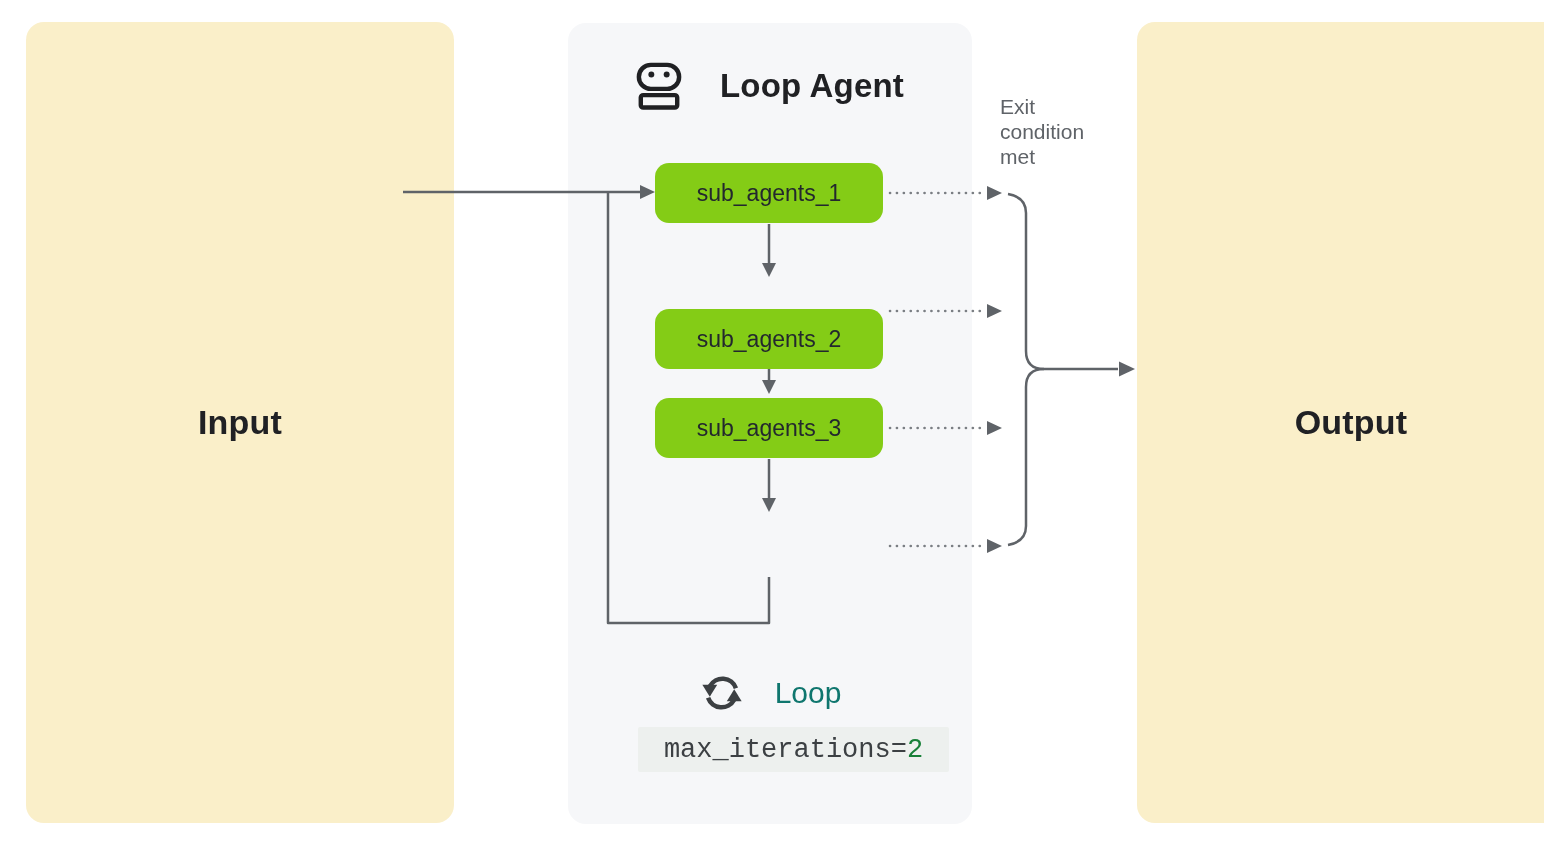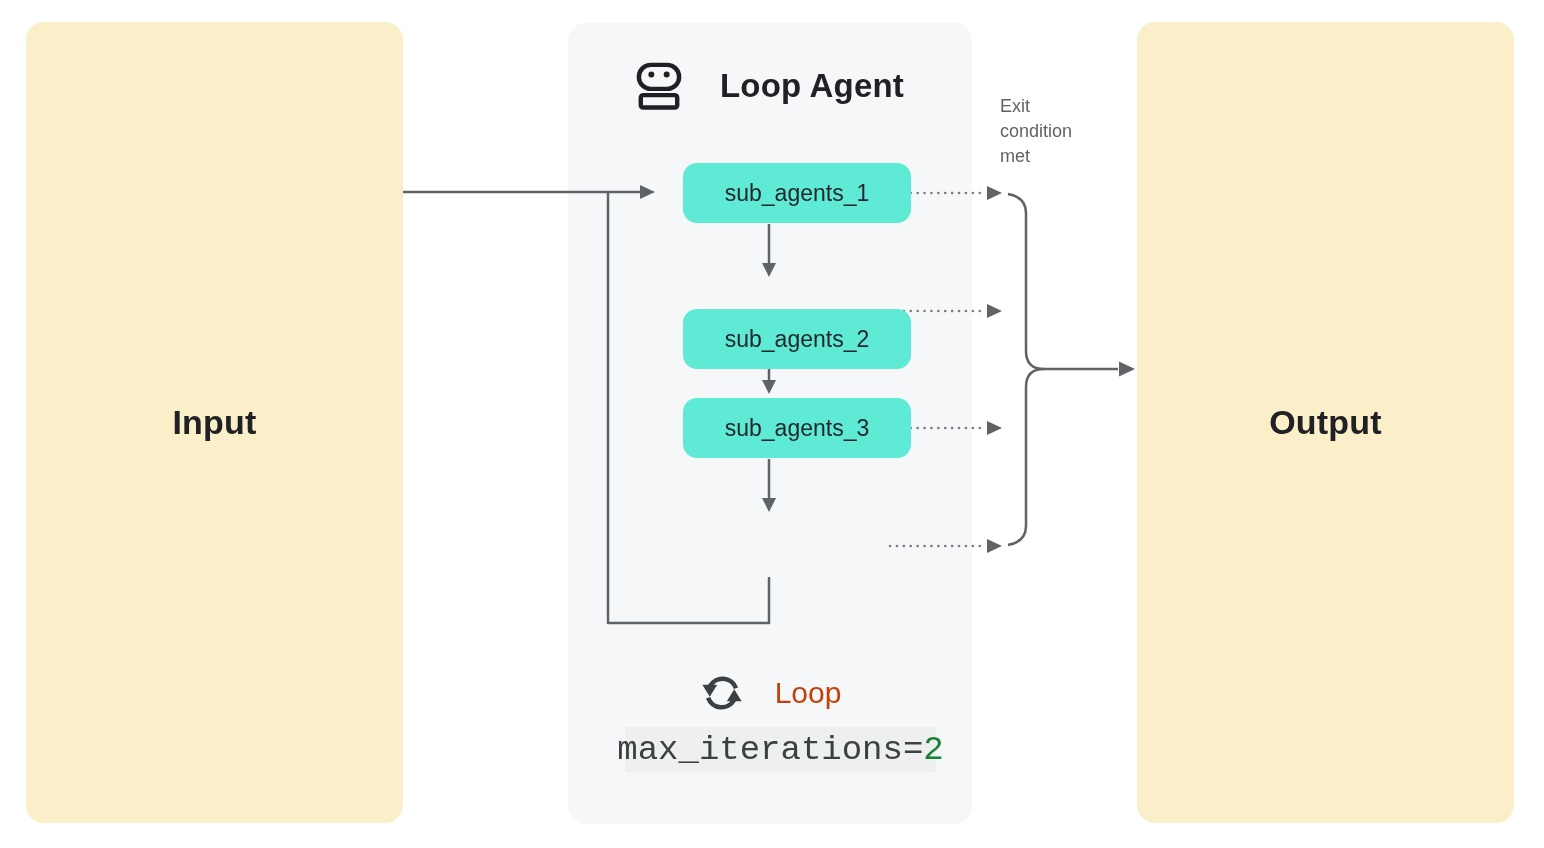--- a/index.html
+++ b/index.html
@@ -2,21 +2,21 @@
 <html><head>
 <meta charset="utf-8">
 <style>
   html,body{margin:0;padding:0;background:#ffffff;}
   .canvas{
     position:relative;width:1544px;height:848px;overflow:hidden;
     background:#ffffff;font-family:"Liberation Sans",sans-serif;
   }
   
   .io-box{
-    position:absolute;top:22px;width:377px;height:801px;
+    position:absolute;top:22px;width:428px;height:801px;
     background:#FAEFC9;border-radius:18px;
     display:flex;align-items:center;justify-content:center;
   }
   .io-box.input{left:26px;}
   .io-box.output{left:1137px;}
   .io-label{
     font-size:34px;font-weight:700;color:#202124;letter-spacing:.2px;
   }
   
   .panel{
@@ -25,45 +25,45 @@
   }
   .panel-header{
     position:absolute;left:568px;top:62px;width:404px;
     display:flex;align-items:center;justify-content:center;gap:38px;
   }
   .panel-title{
     font-size:33px;font-weight:700;color:#202124;letter-spacing:.2px;
   }
   
   .sub-box{
-    position:absolute;left:683px;width:228px;height:60px;
-    background:#5eead4;border-radius:14px;
+    position:absolute;left:655px;width:228px;height:60px;
+    background:#84cc16;border-radius:14px;
     display:flex;align-items:center;justify-content:center;
     font-size:23px;color:#23282e;
   }
   .sub-box.n1{top:163px;}
   .sub-box.n2{top:281px;margin-top:28px;}
   .sub-box.n3{top:398px;}
   .sub-box.n4{top:516px;}
   
   .exit-note{
     position:absolute;left:1000px;top:94px;width:104px;
-    font-size:18px;line-height:25px;color:#5F6368;
+    font-size:21px;line-height:25px;color:#5F6368;
   }
   
   .loop-row{
     position:absolute;left:568px;top:670px;width:404px;
     display:flex;align-items:center;justify-content:center;gap:30px;
   }
-  .loop-label{font-size:30px;color:#c2410c;}
+  .loop-label{font-size:30px;color:#0f766e;}
   .code-chip{
-    position:absolute;left:625px;top:727px;width:311px;height:45px;
+    position:absolute;left:638px;top:727px;width:311px;height:45px;
     background:#EDF0EE;border-radius:2px;
     display:flex;align-items:center;justify-content:center;
-    font-family:"Liberation Mono",monospace;font-size:34px;color:#3C4043;
+    font-family:"Liberation Mono",monospace;font-size:27px;color:#3C4043;
     white-space:pre;
   }
   .code-chip .val{color:#188038;}
   
   svg.overlay{position:absolute;left:0;top:0;pointer-events:none;}
   .solid{stroke:#5F6368;stroke-width:2.5;fill:none;}
   .dotted{stroke:#7a7e83;stroke-width:2.6;fill:none;stroke-linecap:round;stroke-dasharray:0.1 6.8;}
   .head{fill:#5F6368;stroke:none;}
   .icon-stroke{stroke:#1f2023;stroke-width:4.6;fill:none;}
   .icon-fill{fill:#1f2023;}

